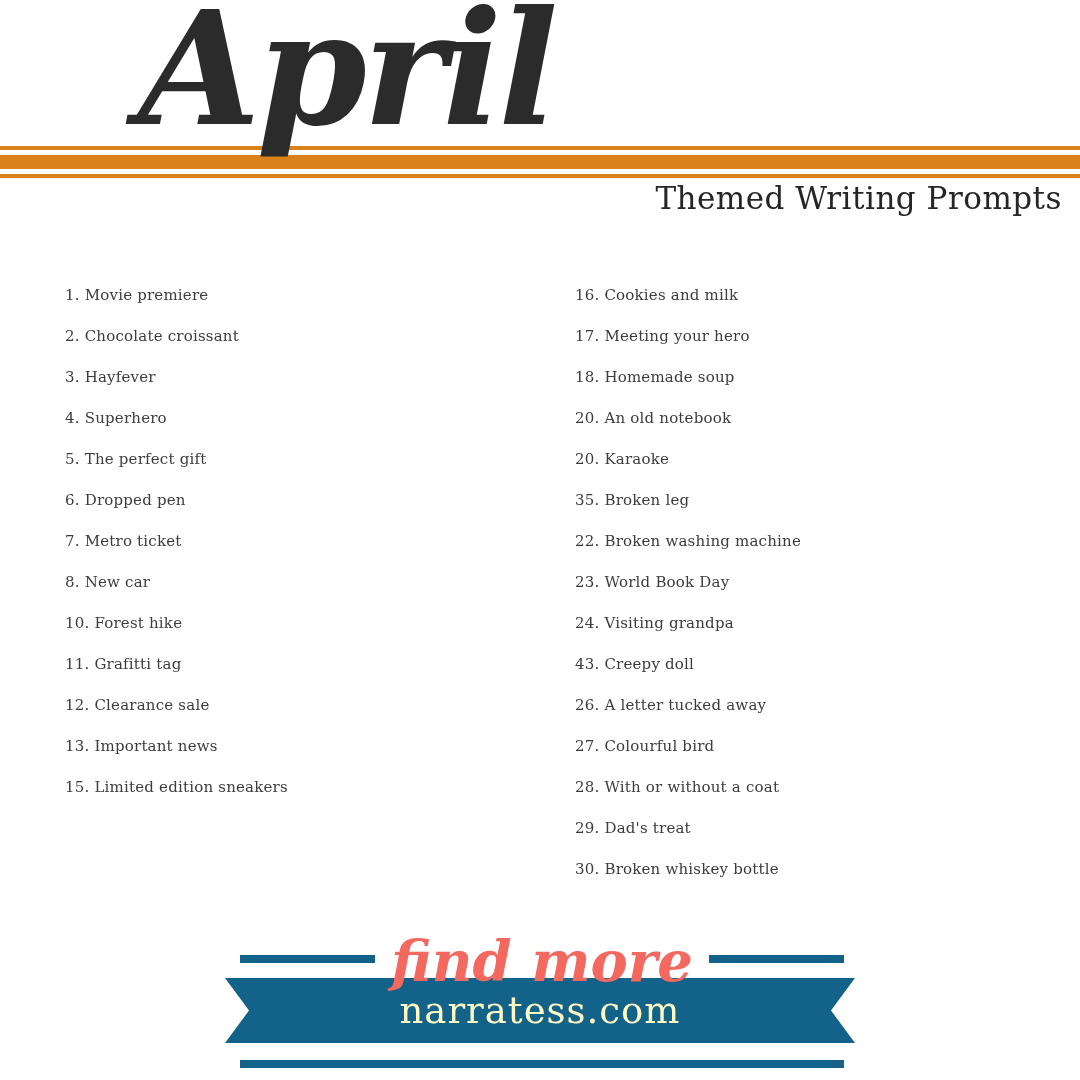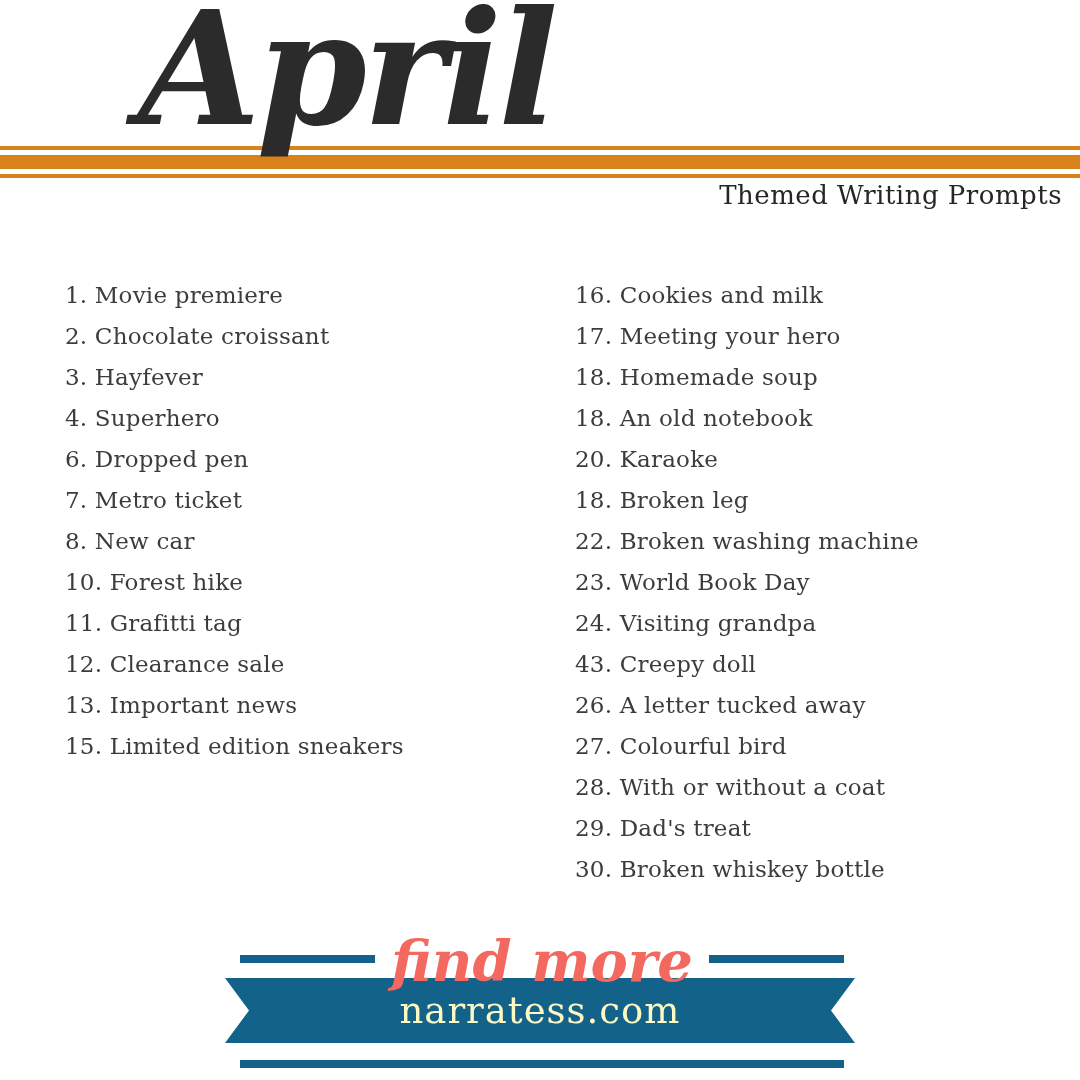--- a/index.html
+++ b/index.html
@@ -41,32 +41,32 @@
   }
   .stripe { width: 100%; background: var(--orange, #d9821c); }
   .stripe.thin  { height: 4px; }
   .stripe.thick { height: 14px; margin: 5px 0; }
 
   .subtitle {
     position: absolute;
     right: 18px;
     top: 180px;
     font-family: "DejaVu Serif", serif;
-    font-size: 26px;
+    font-size: 31px;
     letter-spacing: 0.5px;
     color: var(--heading-text, #262626);
     white-space: nowrap;
   }
 
   
   .col {
     position: absolute;
     top: 275px;
     font-family: "DejaVu Serif", serif;
-    font-size: 23px;
+    font-size: 15px;
     color: var(--list-text, #3c3c3c);
   }
   .col-left  { left: 65px; }
   .col-right { left: 575px; }
   .prompt {
     height: 41px;
     line-height: 41px;
     white-space: nowrap;
     letter-spacing: 0.2px;
   }
@@ -140,37 +140,38 @@
     <div class="stripe thin"></div>
   </div>
 
   <div class="subtitle">Themed Writing Prompts</div>
 
   <div class="col col-left">
     <div class="prompt">1. Movie premiere</div>
       <div class="prompt">2. Chocolate croissant</div>
       <div class="prompt">3. Hayfever</div>
       <div class="prompt">4. Superhero</div>
+      <div class="prompt">5. The perfect gift</div>
       <div class="prompt">6. Dropped pen</div>
       <div class="prompt">7. Metro ticket</div>
       <div class="prompt">8. New car</div>
       <div class="prompt">10. Forest hike</div>
       <div class="prompt">11. Grafitti tag</div>
       <div class="prompt">12. Clearance sale</div>
       <div class="prompt">13. Important news</div>
       <div class="prompt">15. Limited edition sneakers</div>
   </div>
 
   <div class="col col-right">
     <div class="prompt">16. Cookies and milk</div>
       <div class="prompt">17. Meeting your hero</div>
       <div class="prompt">18. Homemade soup</div>
-      <div class="prompt">18. An old notebook</div>
+      <div class="prompt">20. An old notebook</div>
       <div class="prompt">20. Karaoke</div>
-      <div class="prompt">18. Broken leg</div>
+      <div class="prompt">35. Broken leg</div>
       <div class="prompt">22. Broken washing machine</div>
       <div class="prompt">23. World Book Day</div>
       <div class="prompt">24. Visiting grandpa</div>
       <div class="prompt">43. Creepy doll</div>
       <div class="prompt">26. A letter tucked away</div>
       <div class="prompt">27. Colourful bird</div>
       <div class="prompt">28. With or without a coat</div>
       <div class="prompt">29. Dad's treat</div>
       <div class="prompt">30. Broken whiskey bottle</div>
   </div>

